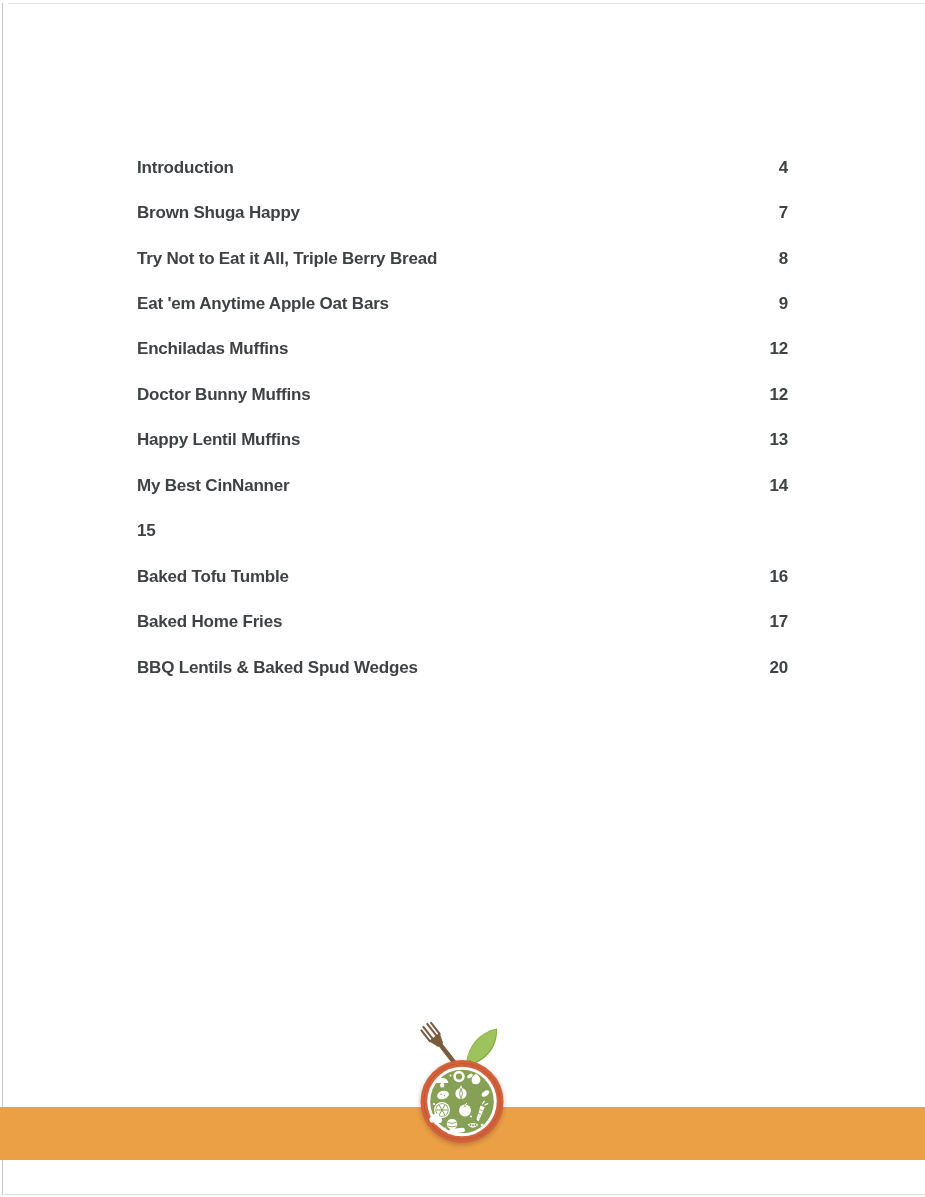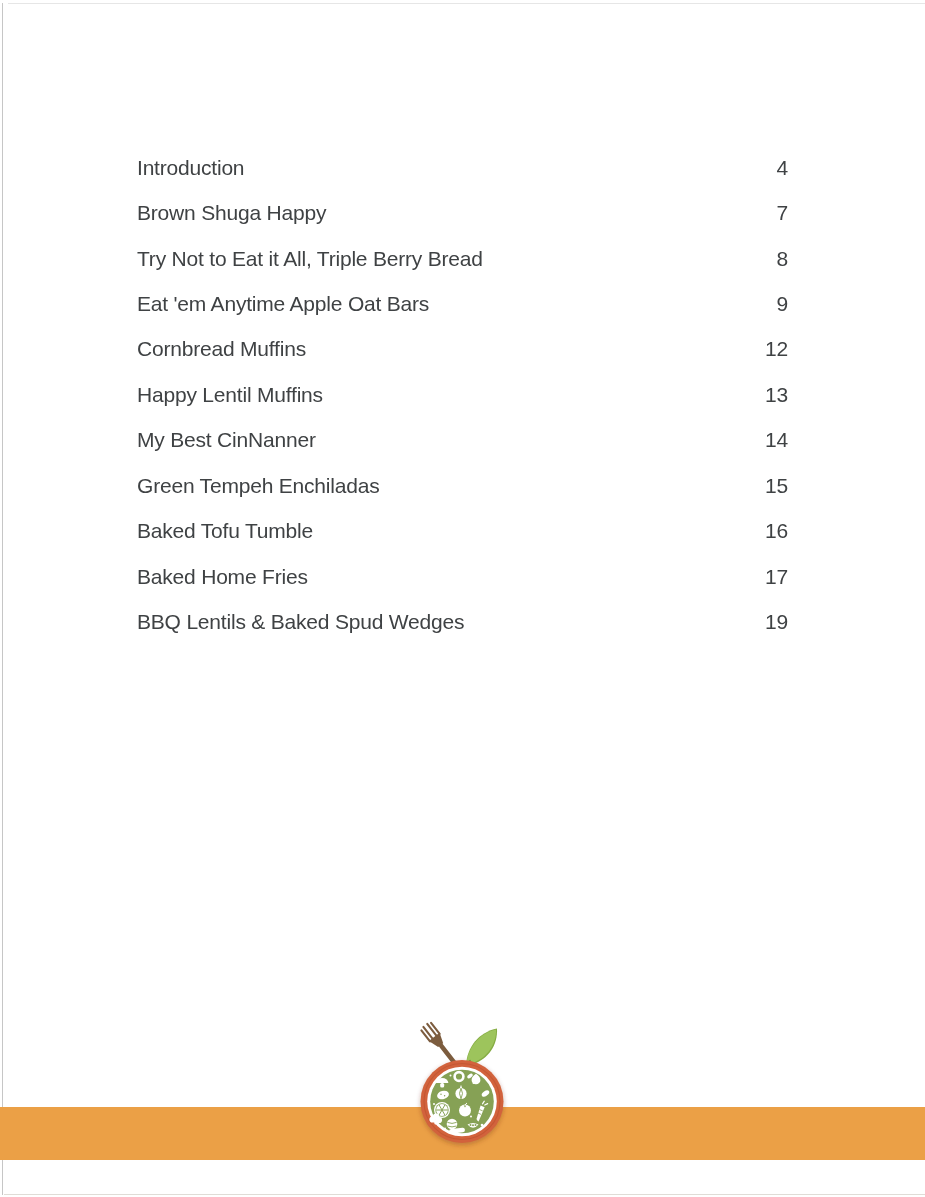--- a/index.html
+++ b/index.html
@@ -22,24 +22,25 @@
     top: 145px;
     width: 651px;
   }
   .toc-row {
     height: 45.45px;
     display: flex;
     align-items: center;
     justify-content: space-between;
   }
   .toc-title, .toc-page {
-    font-size: 21px;
+    font-size: 17px;
     letter-spacing: -0.2px;
     color: var(--text-color, #3f4244);
     white-space: nowrap;
+    font-weight: bold;
   }
 
   .band {
     position: absolute;
     left: 0;
     top: 1107px;
     width: 925px;
     height: 53px;
     background: var(--band-orange, #eba046);
   }
@@ -88,53 +89,56 @@
       <span class="toc-page">8</span>
     </div>
 
     <div class="toc-row">
       <span class="toc-title">Eat 'em Anytime Apple Oat Bars</span>
       <span class="toc-page">9</span>
     </div>
 
 
     <div class="toc-row">
-      <span class="toc-title">Cornbread Muffins</span>
+      <span class="toc-title">Enchiladas Muffins</span>
       <span class="toc-page">12</span>
     </div>
 
+    <div class="toc-row">
+      <span class="toc-title">Doctor Bunny Muffins</span>
+      <span class="toc-page">12</span>
+    </div>
 
     <div class="toc-row">
       <span class="toc-title">Happy Lentil Muffins</span>
       <span class="toc-page">13</span>
     </div>
 
     <div class="toc-row">
       <span class="toc-title">My Best CinNanner</span>
       <span class="toc-page">14</span>
     </div>
 
     <div class="toc-row">
-      <span class="toc-title">Green Tempeh Enchiladas</span>
       <span class="toc-page">15</span>
     </div>
 
     <div class="toc-row">
       <span class="toc-title">Baked Tofu Tumble</span>
       <span class="toc-page">16</span>
     </div>
 
     <div class="toc-row">
       <span class="toc-title">Baked Home Fries</span>
       <span class="toc-page">17</span>
     </div>
 
     <div class="toc-row">
       <span class="toc-title">BBQ Lentils &amp; Baked Spud Wedges</span>
-      <span class="toc-page">19</span>
+      <span class="toc-page">20</span>
     </div>
   </div>
 
   <div class="band"></div>
 
   <svg class="logo" viewBox="0 0 100 132" xmlns="http://www.w3.org/2000/svg">
     <defs>
       <filter id="soft" x="-30%" y="-30%" width="160%" height="160%">
         <feGaussianBlur stdDeviation="2.2"></feGaussianBlur>
       </filter>

